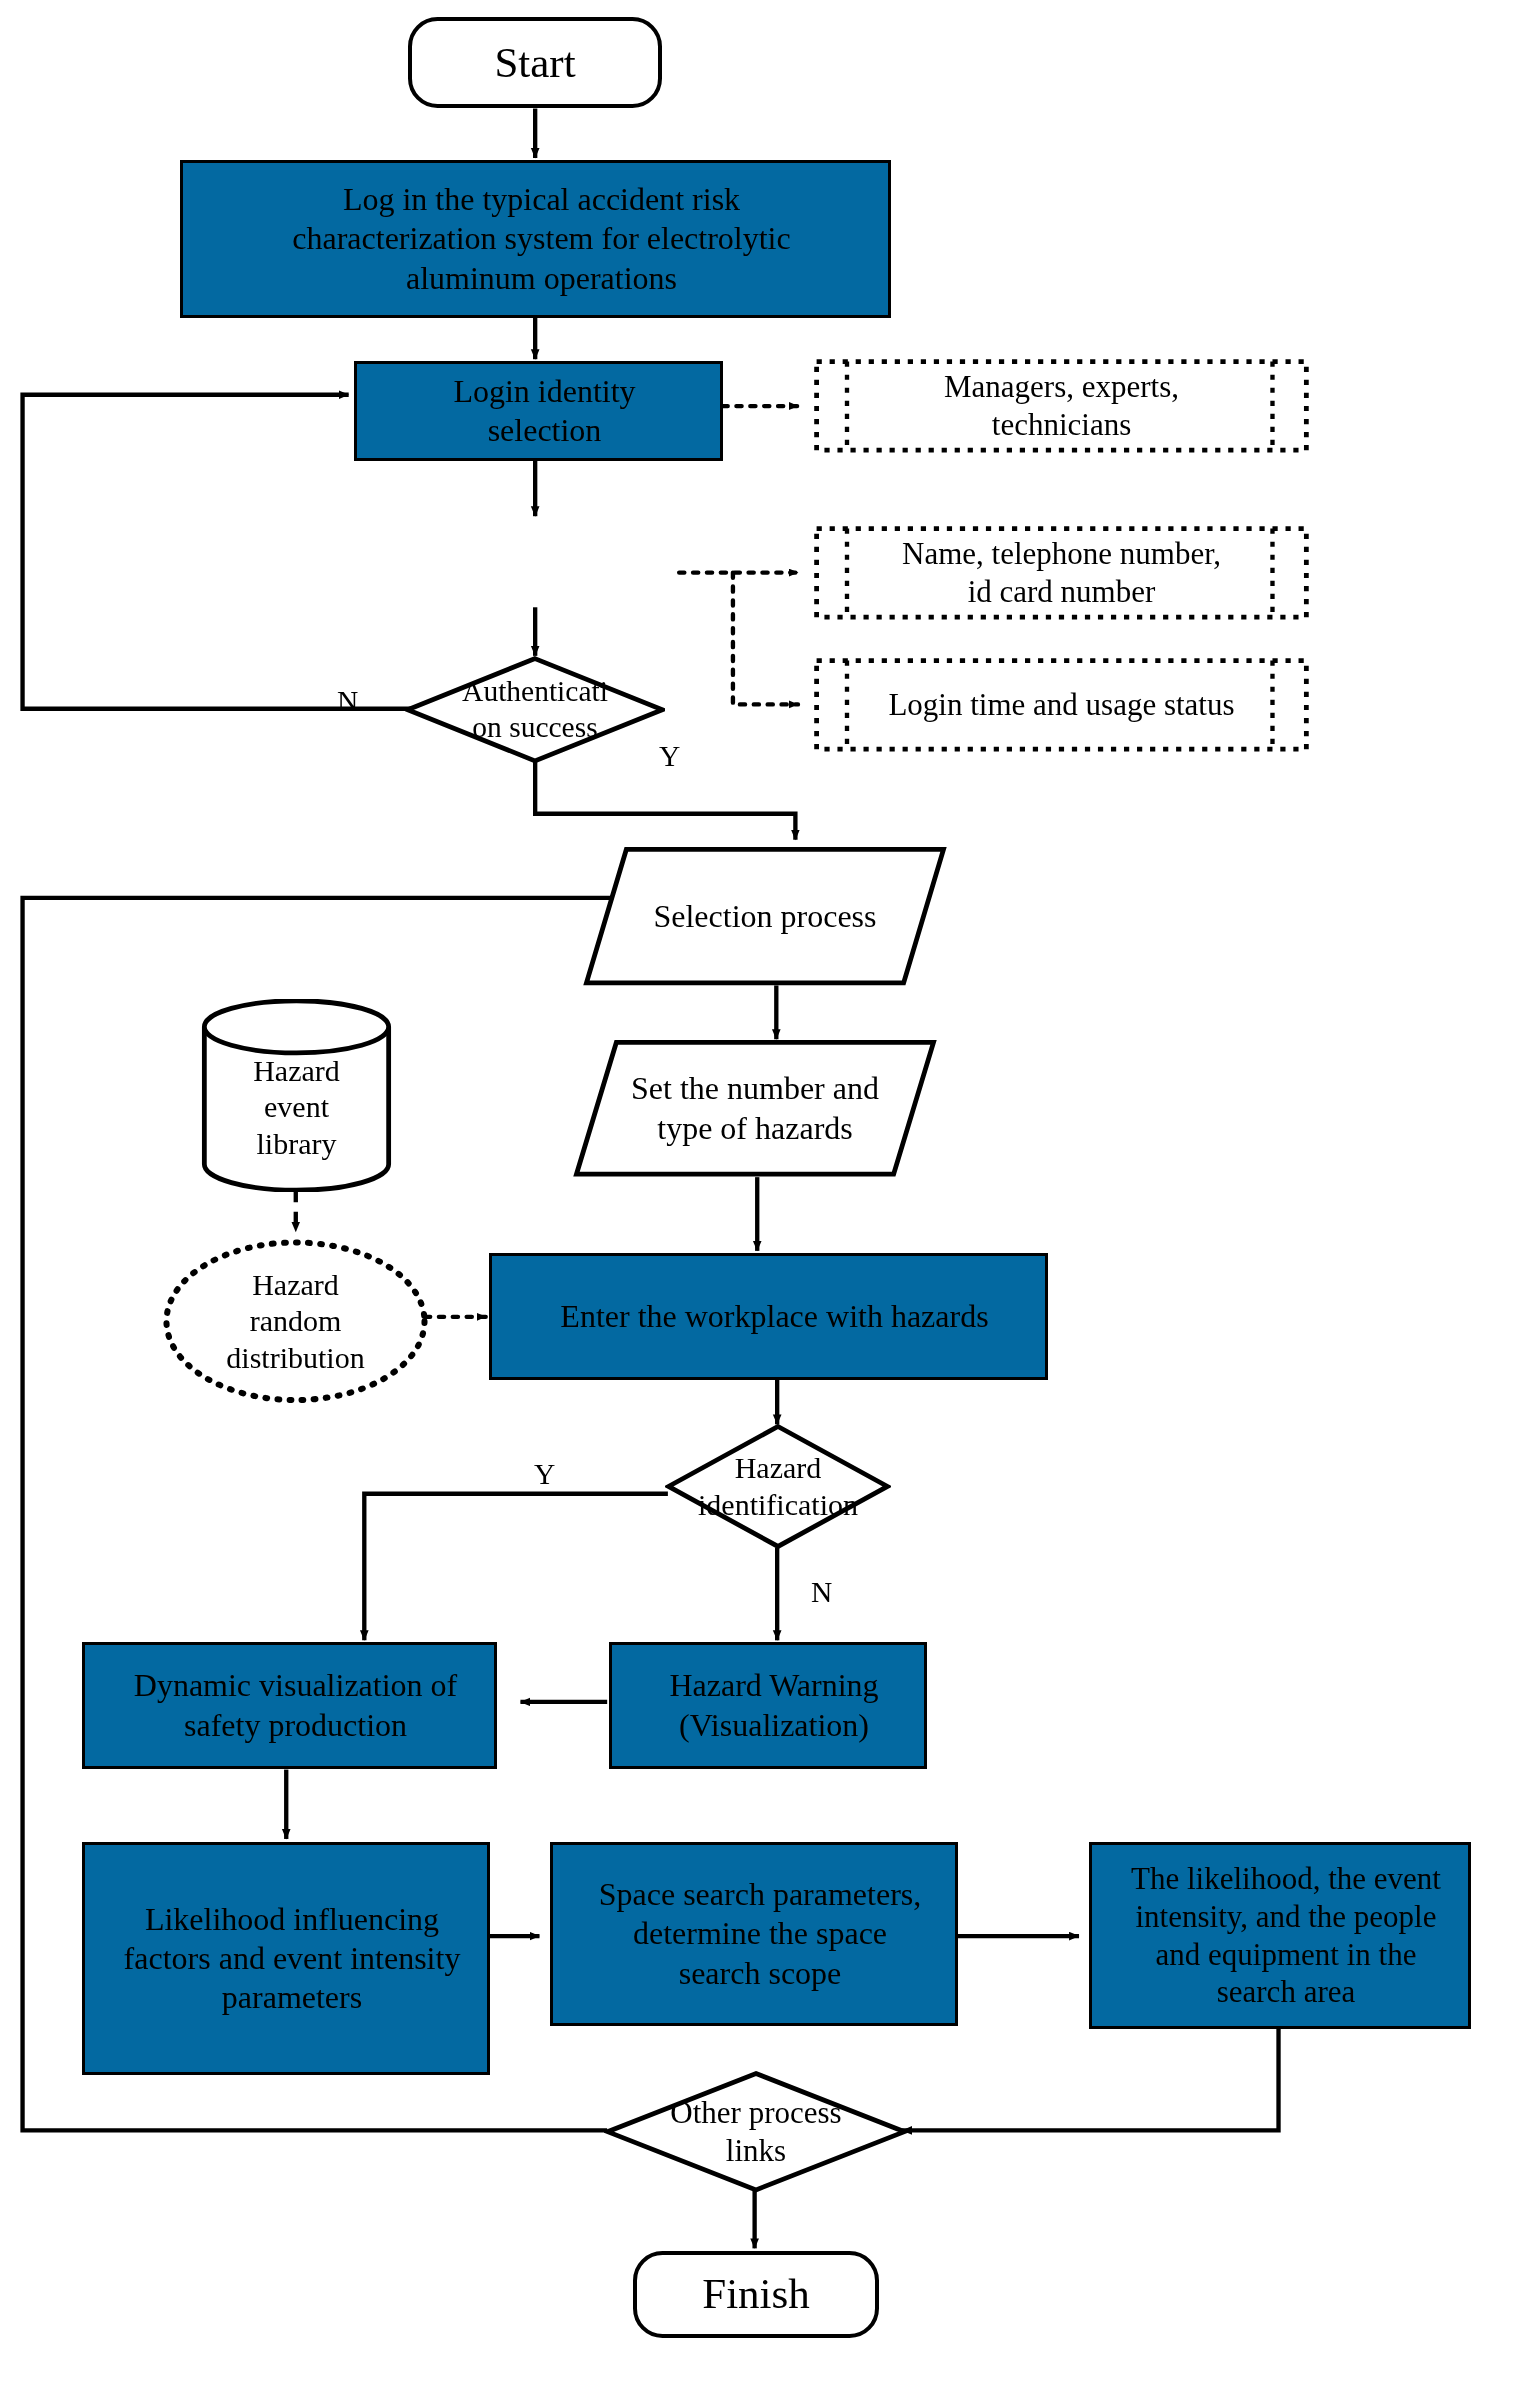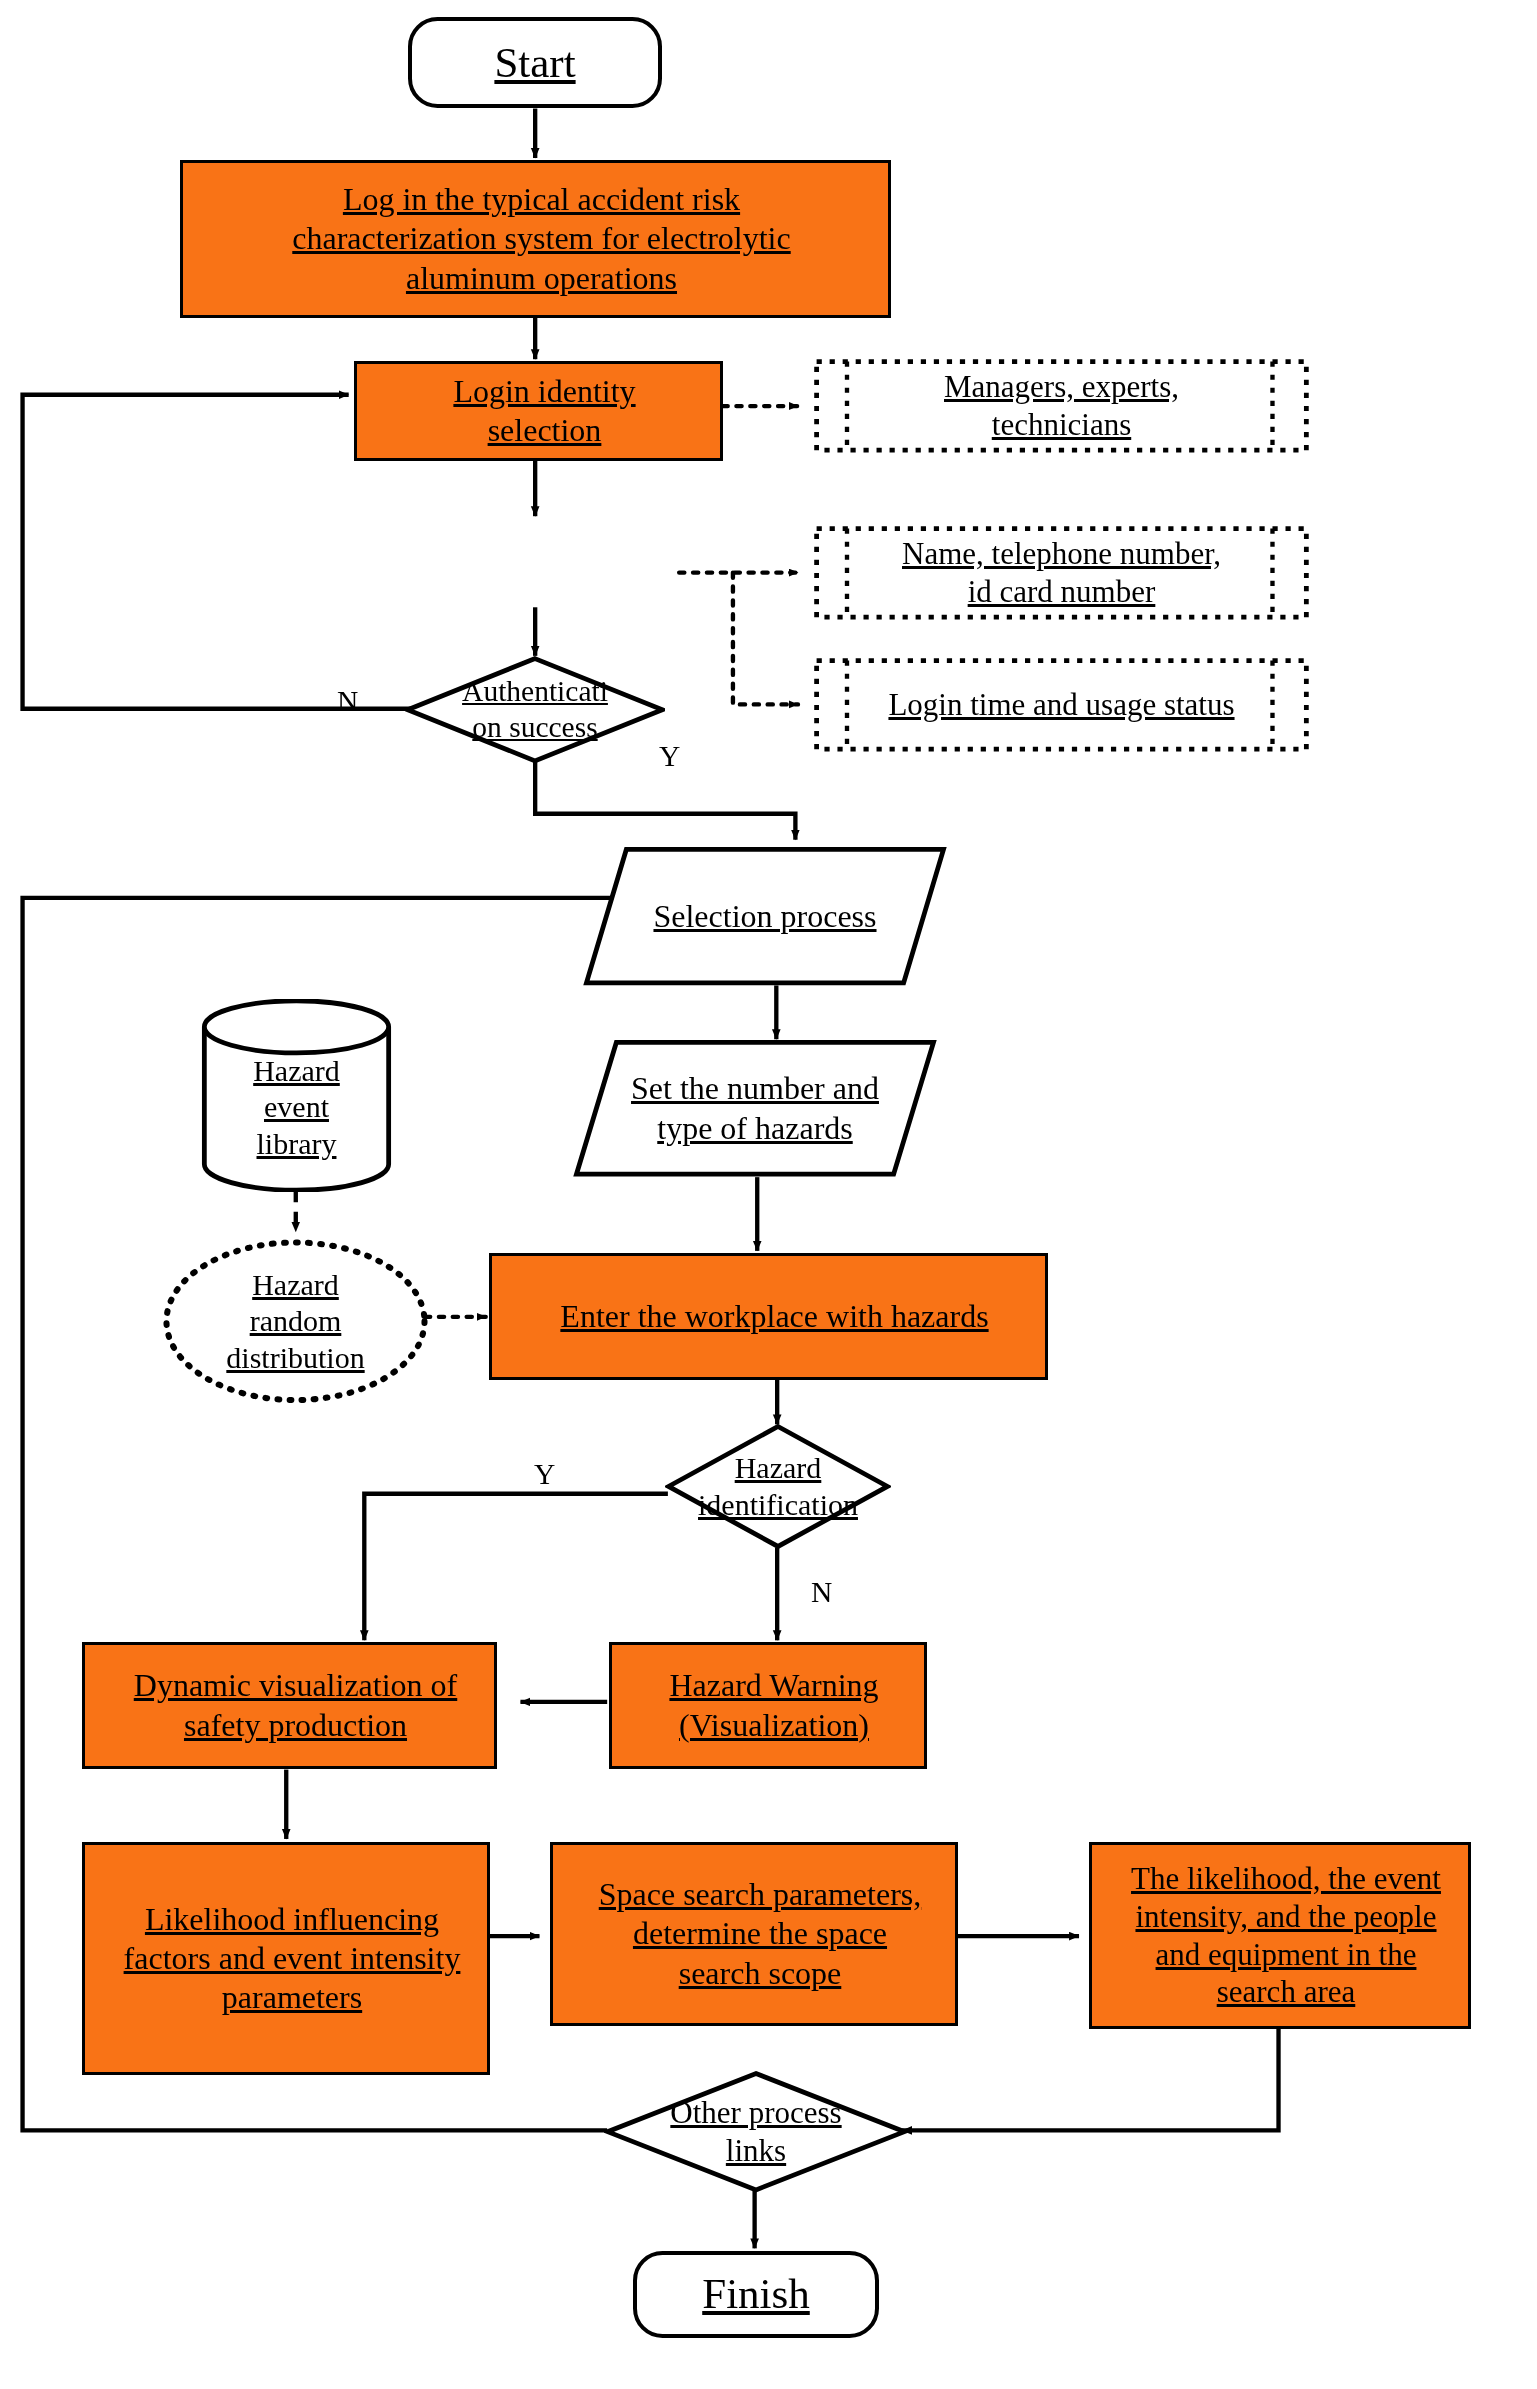--- a/index.html
+++ b/index.html
@@ -1,22 +1,22 @@
 <!DOCTYPE html>
 <html style="font-size:14px"><head>
 <meta charset="utf-8">
 <style>
   html,body{margin:0;padding:0;background:#ffffff;}
   #stage{position:relative;width:1537px;height:2389px;background:#fff;
          font-family:"Liberation Serif","DejaVu Serif",serif;color:#000;overflow:hidden;}
   svg#wires{position:absolute;left:0;top:0;width:1537px;height:2389px;}
   .node{position:absolute;display:flex;align-items:center;justify-content:center;
         text-align:center;box-sizing:border-box;}
-  .node .txt{position:relative;z-index:2;line-height:1.22;padding:0 8.7px;text-decoration:underline;}
-  .rect{border:3.5px solid #000;background:#f97316;padding-left:12px;}
+  .node .txt{position:relative;z-index:2;line-height:1.22;padding:0 8.7px;}
+  .rect{border:3.5px solid #000;background:#0369a1;padding-left:12px;}
   .term{border:4.3px solid #000;border-radius:29.5px;background:#fff;}
   .note{background:#fff;}
   .note .dashwrap{position:absolute;inset:0;z-index:1;}
   .para{background:transparent;}
   .para .shape{position:absolute;inset:0;z-index:1;}
   .dia{background:transparent;}
   .dia .shape{position:absolute;inset:0;z-index:1;}
   .cyl{background:transparent;}
   .cyl .shape{position:absolute;inset:0;z-index:1;}
   .ell{background:transparent;}

